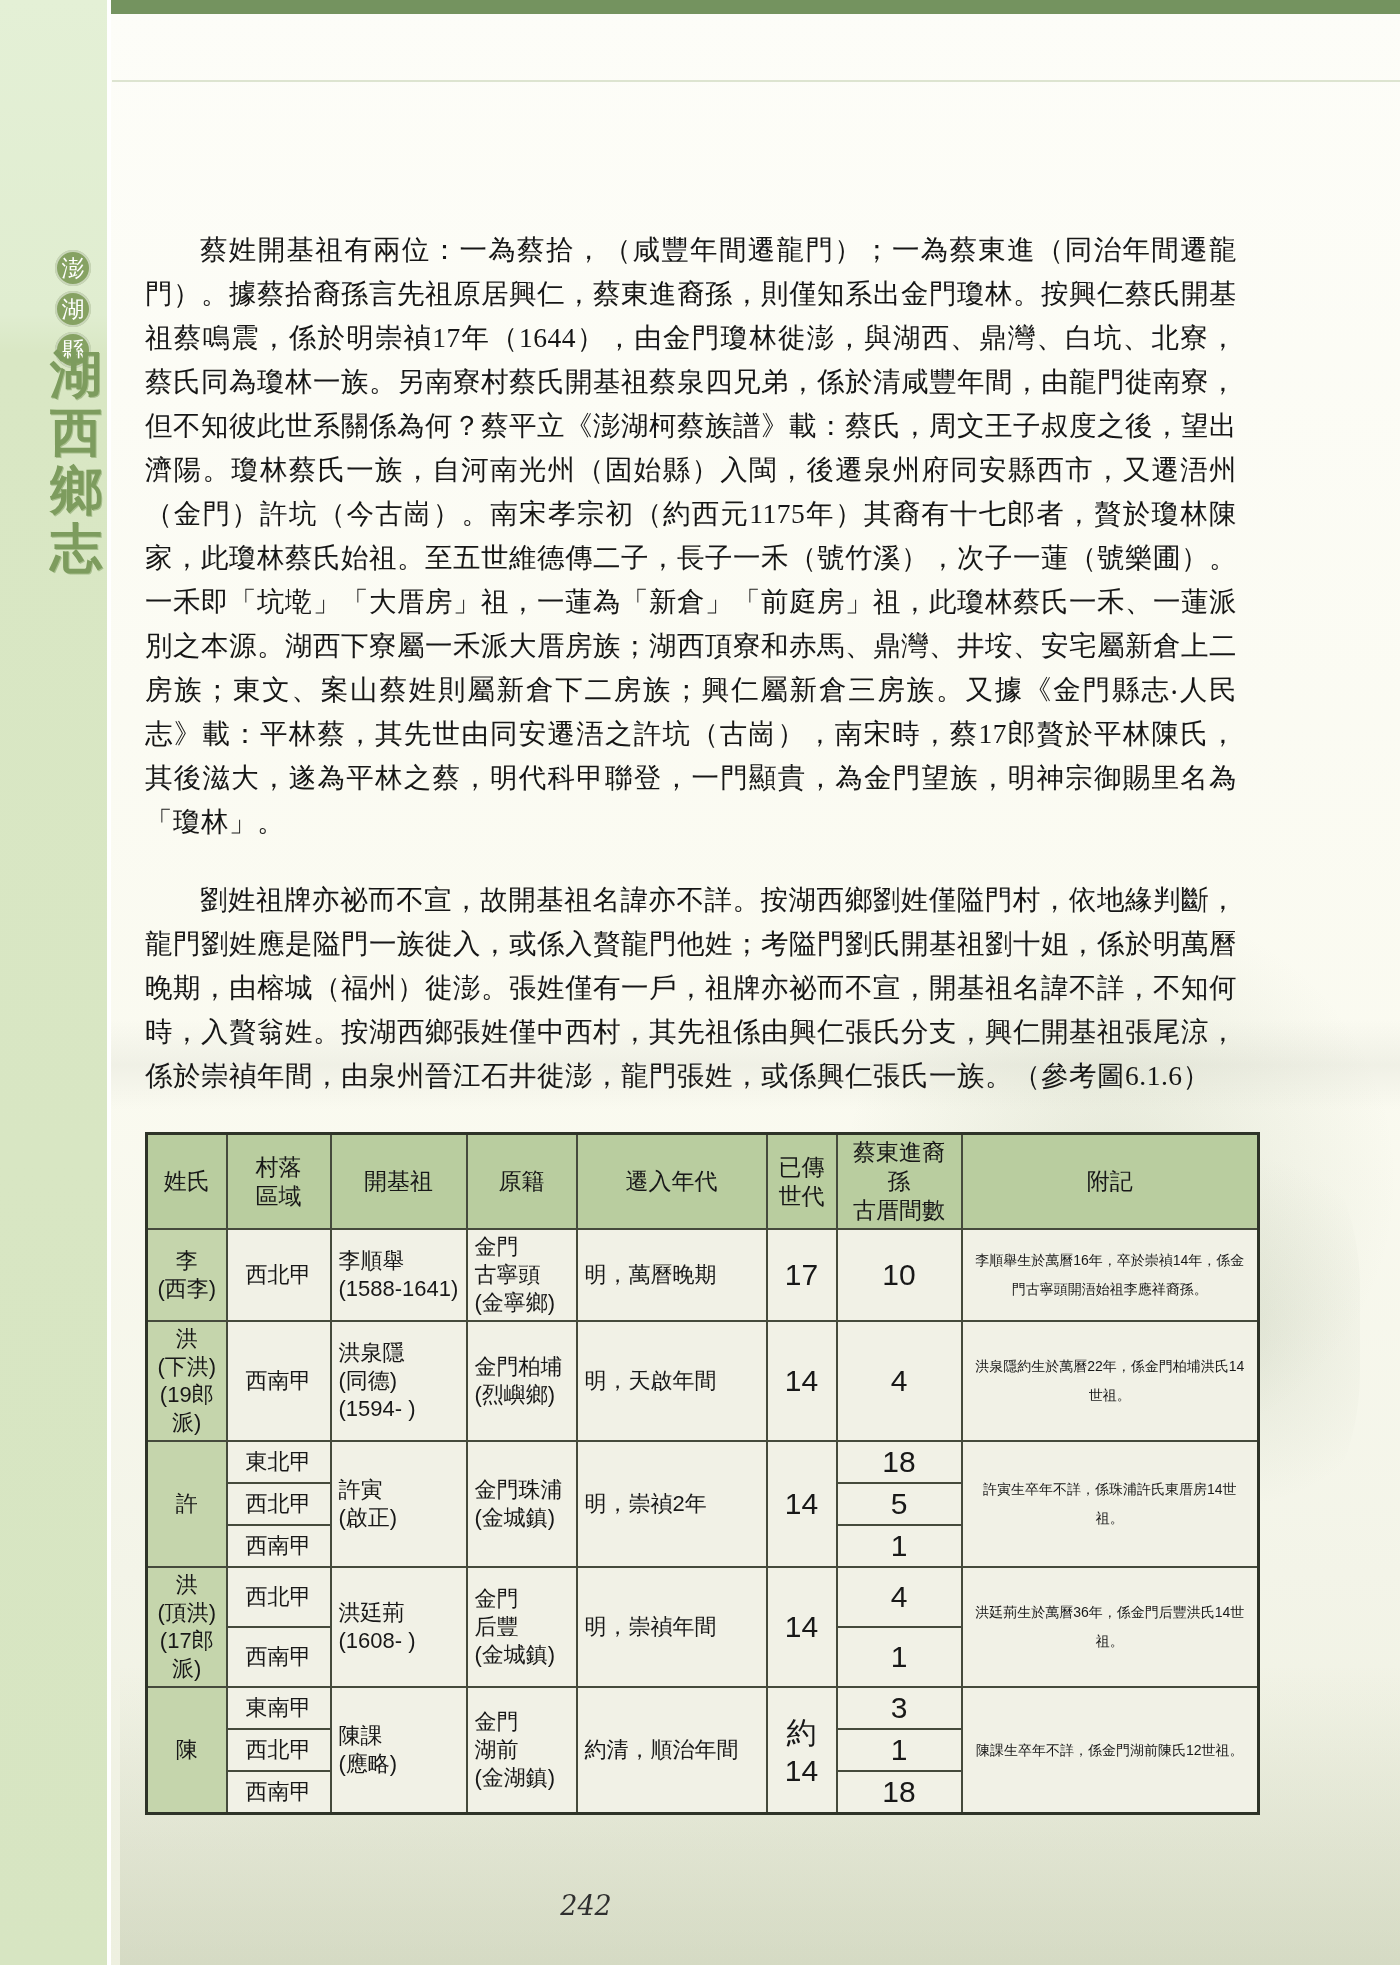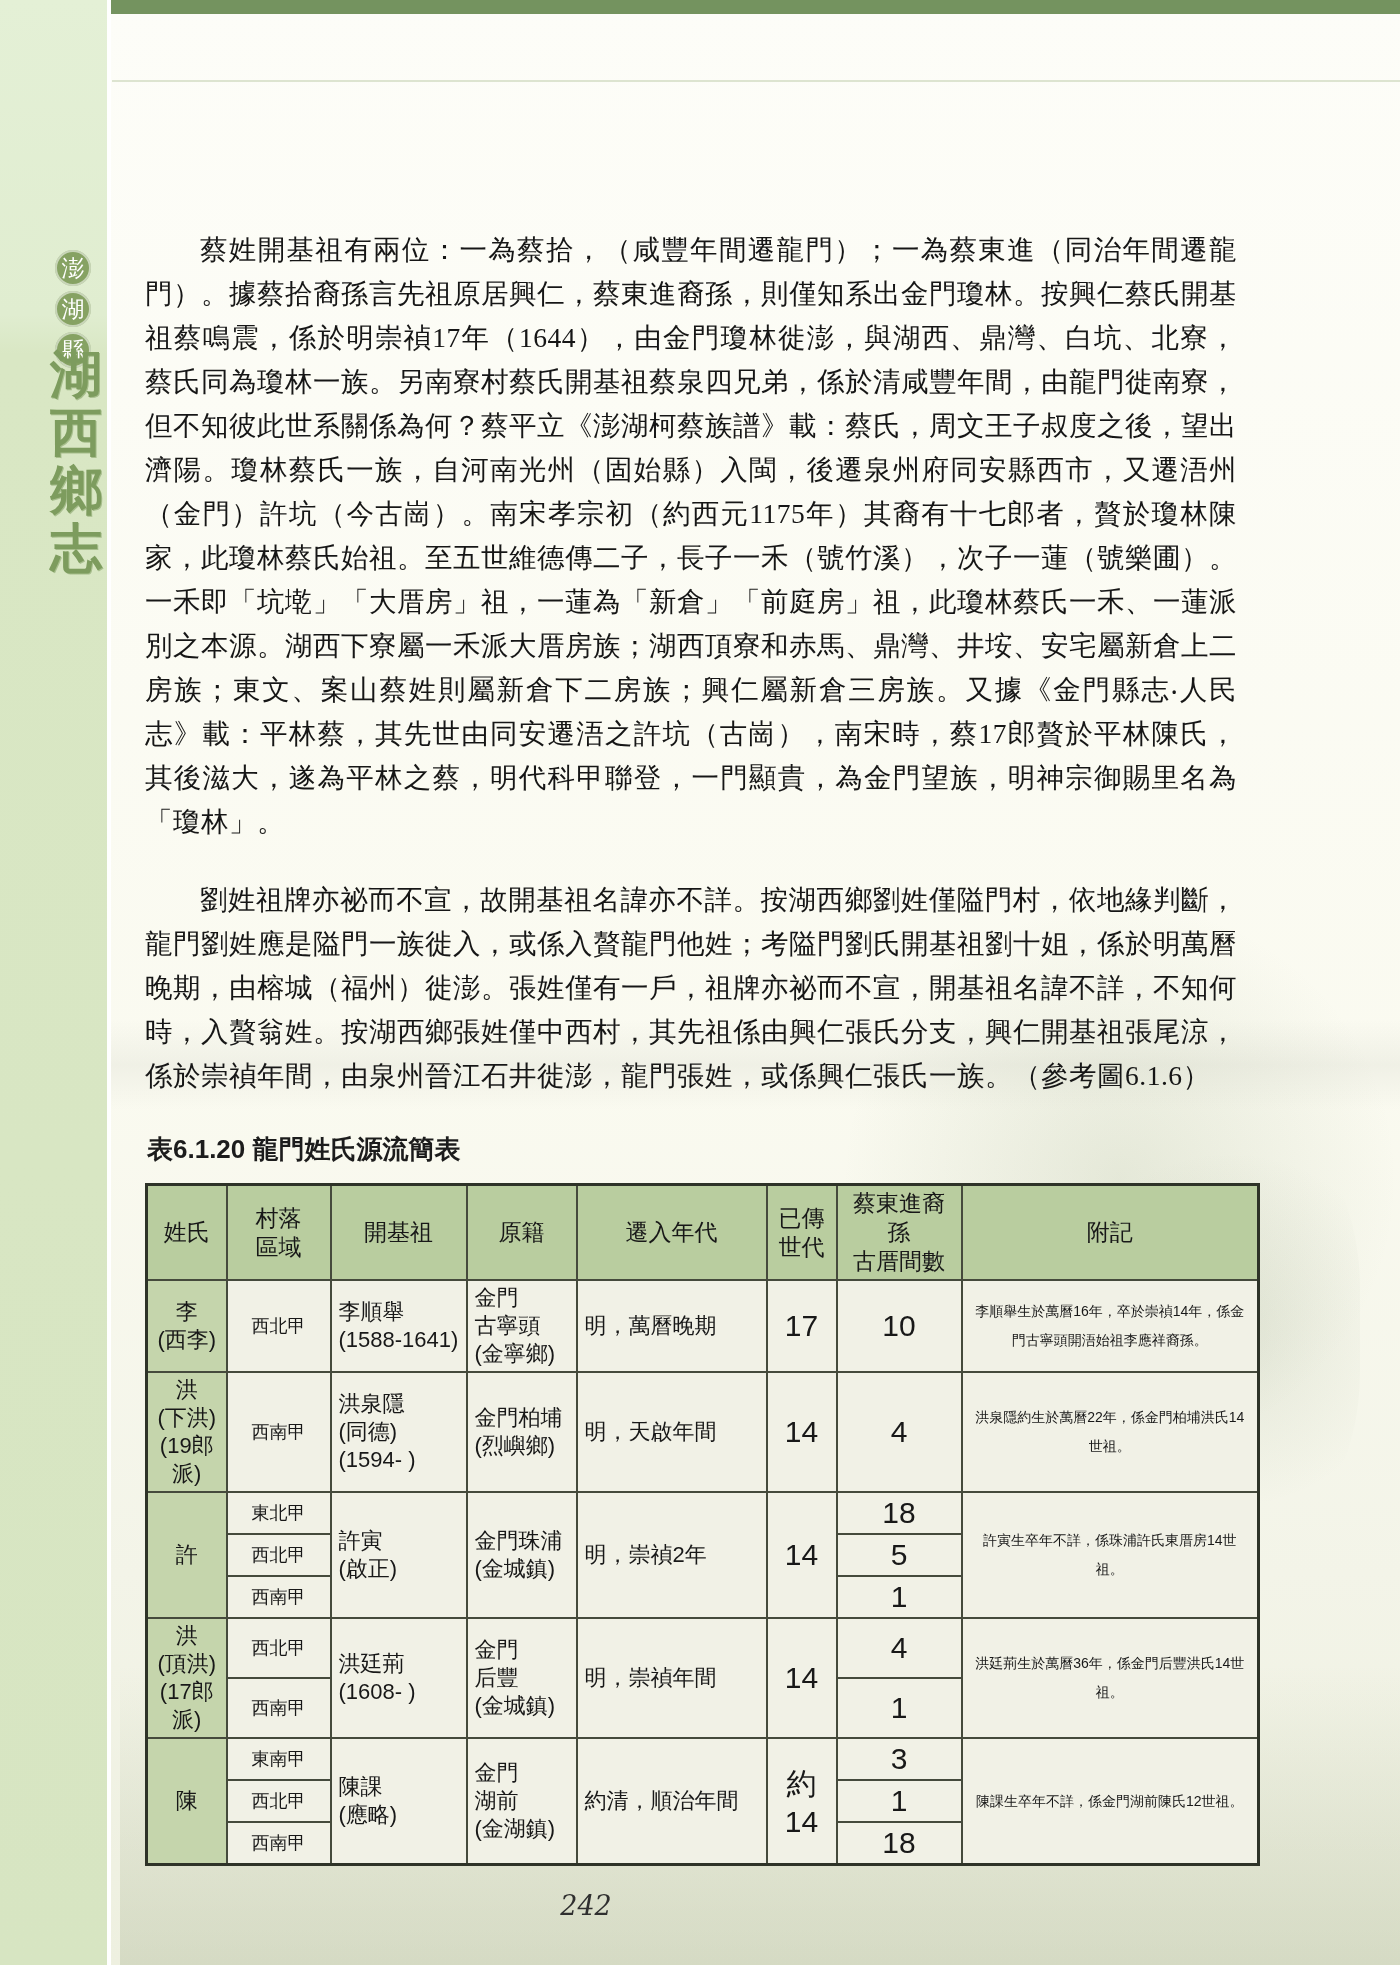--- a/index.html
+++ b/index.html
@@ -46,21 +46,21 @@
   
   .table-caption{font-family:"Liberation Sans",sans-serif;font-weight:700;
                  font-size:26px;color:#1c1c1c;margin:6px 0 16px 2px;}
   table.gen{border-collapse:collapse;table-layout:fixed;width:1112px;
             font-family:"Liberation Sans",sans-serif;color:#181818;
             border:3px solid #2e3328;background:#f1f1e6;}
   table.gen td,table.gen th{border:2px solid #454a3c;white-space:pre-line;
             padding:3px 7px;vertical-align:middle;font-weight:400;}
   th.hd{background:#b9cd9f;font-size:23px;text-align:center;line-height:29px;height:68px;}
   td.surname{background:#c5d5ac;text-align:center;font-size:22px;line-height:28px;}
-  td.village{text-align:center;font-size:18px;margin-top:48px;}
+  td.village{text-align:center;font-size:22px;margin-top:48px;}
   td.founder,td.origin,td.migration{font-size:22px;line-height:28px;text-align:left;}
   td.gens,td.houses{text-align:center;font-size:30px;}
   td.note{font-size:14px;line-height:29px;text-align:center;padding:4px 10px;}
   tr.rA{height:92px;} tr.rB{height:86px;}
   tr.sub{height:32px;} tr.sub2{height:46px;}
 
   
   .pagenum{position:absolute;left:506px;top:1890px;width:160px;text-align:center;
            font-family:"DejaVu Serif",serif;font-style:italic;font-size:27px;color:#2f2f2f;}
 </style>
@@ -89,21 +89,20 @@
       <div class="calli-char">西</div>
       <div class="calli-char">鄉</div>
       <div class="calli-char">志</div>
     </div>
   </aside>
 
   <main class="content">
     <p class="para indent">蔡姓開基祖有兩位：一為蔡拾，（咸豐年間遷龍門）；一為蔡東進（同治年間遷龍門）。據蔡拾裔孫言先祖原居興仁，蔡東進裔孫，則僅知系出金門瓊林。按興仁蔡氏開基祖蔡鳴震，係於明崇禎17年（1644），由金門瓊林徙澎，與湖西、鼎灣、白坑、北寮，蔡氏同為瓊林一族。另南寮村蔡氏開基祖蔡泉四兄弟，係於清咸豐年間，由龍門徙南寮，但不知彼此世系關係為何？蔡平立《澎湖柯蔡族譜》載：蔡氏，周文王子叔度之後，望出濟陽。瓊林蔡氏一族，自河南光州（固始縣）入閩，後遷泉州府同安縣西市，又遷浯州（金門）許坑（今古崗）。南宋孝宗初（約西元1175年）其裔有十七郎者，贅於瓊林陳家，此瓊林蔡氏始祖。至五世維德傳二子，長子一禾（號竹溪），次子一蓮（號樂圃）。一禾即「坑墘」「大厝房」祖，一蓮為「新倉」「前庭房」祖，此瓊林蔡氏一禾、一蓮派別之本源。湖西下寮屬一禾派大厝房族；湖西頂寮和赤馬、鼎灣、井垵、安宅屬新倉上二房族；東文、案山蔡姓則屬新倉下二房族；興仁屬新倉三房族。又據《金門縣志‧人民志》載：平林蔡，其先世由同安遷浯之許坑（古崗），南宋時，蔡17郎贅於平林陳氏，其後滋大，遂為平林之蔡，明代科甲聯登，一門顯貴，為金門望族，明神宗御賜里名為「瓊林」。</p>
     <p class="para indent">劉姓祖牌亦祕而不宣，故開基祖名諱亦不詳。按湖西鄉劉姓僅隘門村，依地緣判斷，龍門劉姓應是隘門一族徙入，或係入贅龍門他姓；考隘門劉氏開基祖劉十姐，係於明萬曆晚期，由榕城（福州）徙澎。張姓僅有一戶，祖牌亦祕而不宣，開基祖名諱不詳，不知何時，入贅翁姓。按湖西鄉張姓僅中西村，其先祖係由興仁張氏分支，興仁開基祖張尾涼，係於崇禎年間，由泉州晉江石井徙澎，龍門張姓，或係興仁張氏一族。（參考圖6.1.6）</p>
 
-    <div class="table-caption">表6.1.20 龍門姓氏源流簡表</div>
 
     <table class="gen">
       <colgroup>
         <col style="width:80px">
           <col style="width:104px">
           <col style="width:136px">
           <col style="width:110px">
         <col style="width:190px">
           <col style="width:70px">
           <col style="width:125px">

